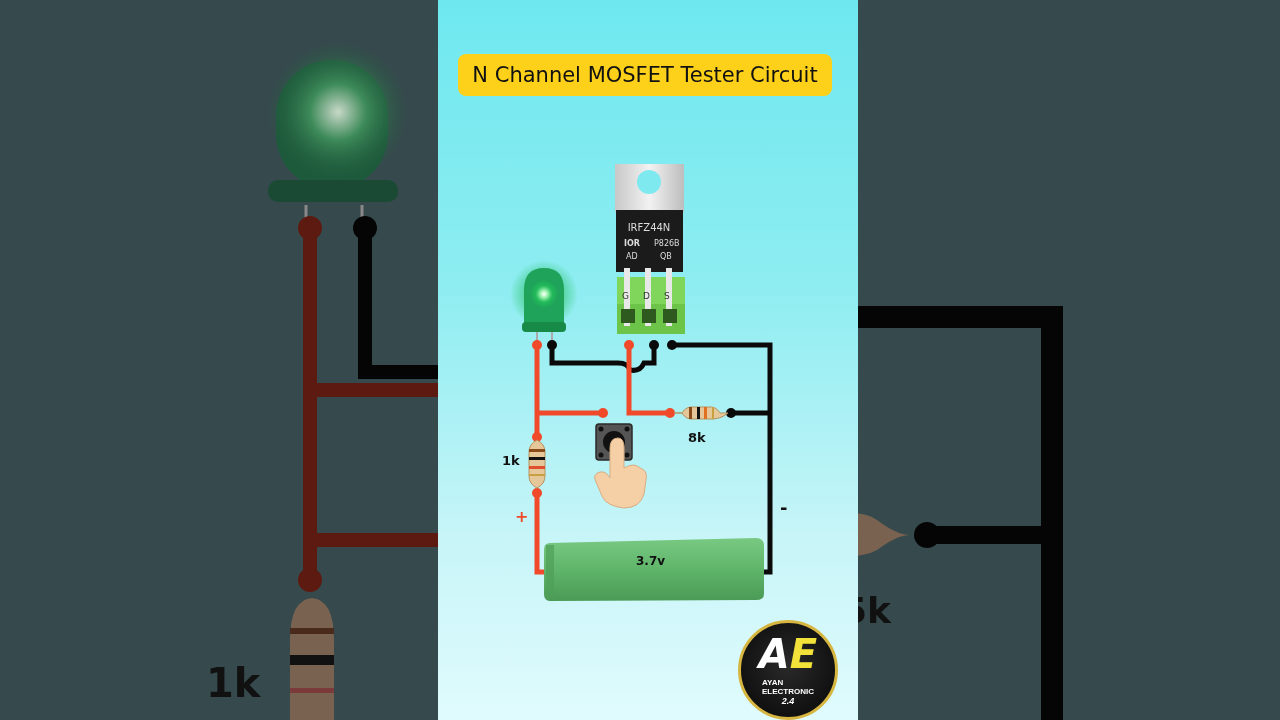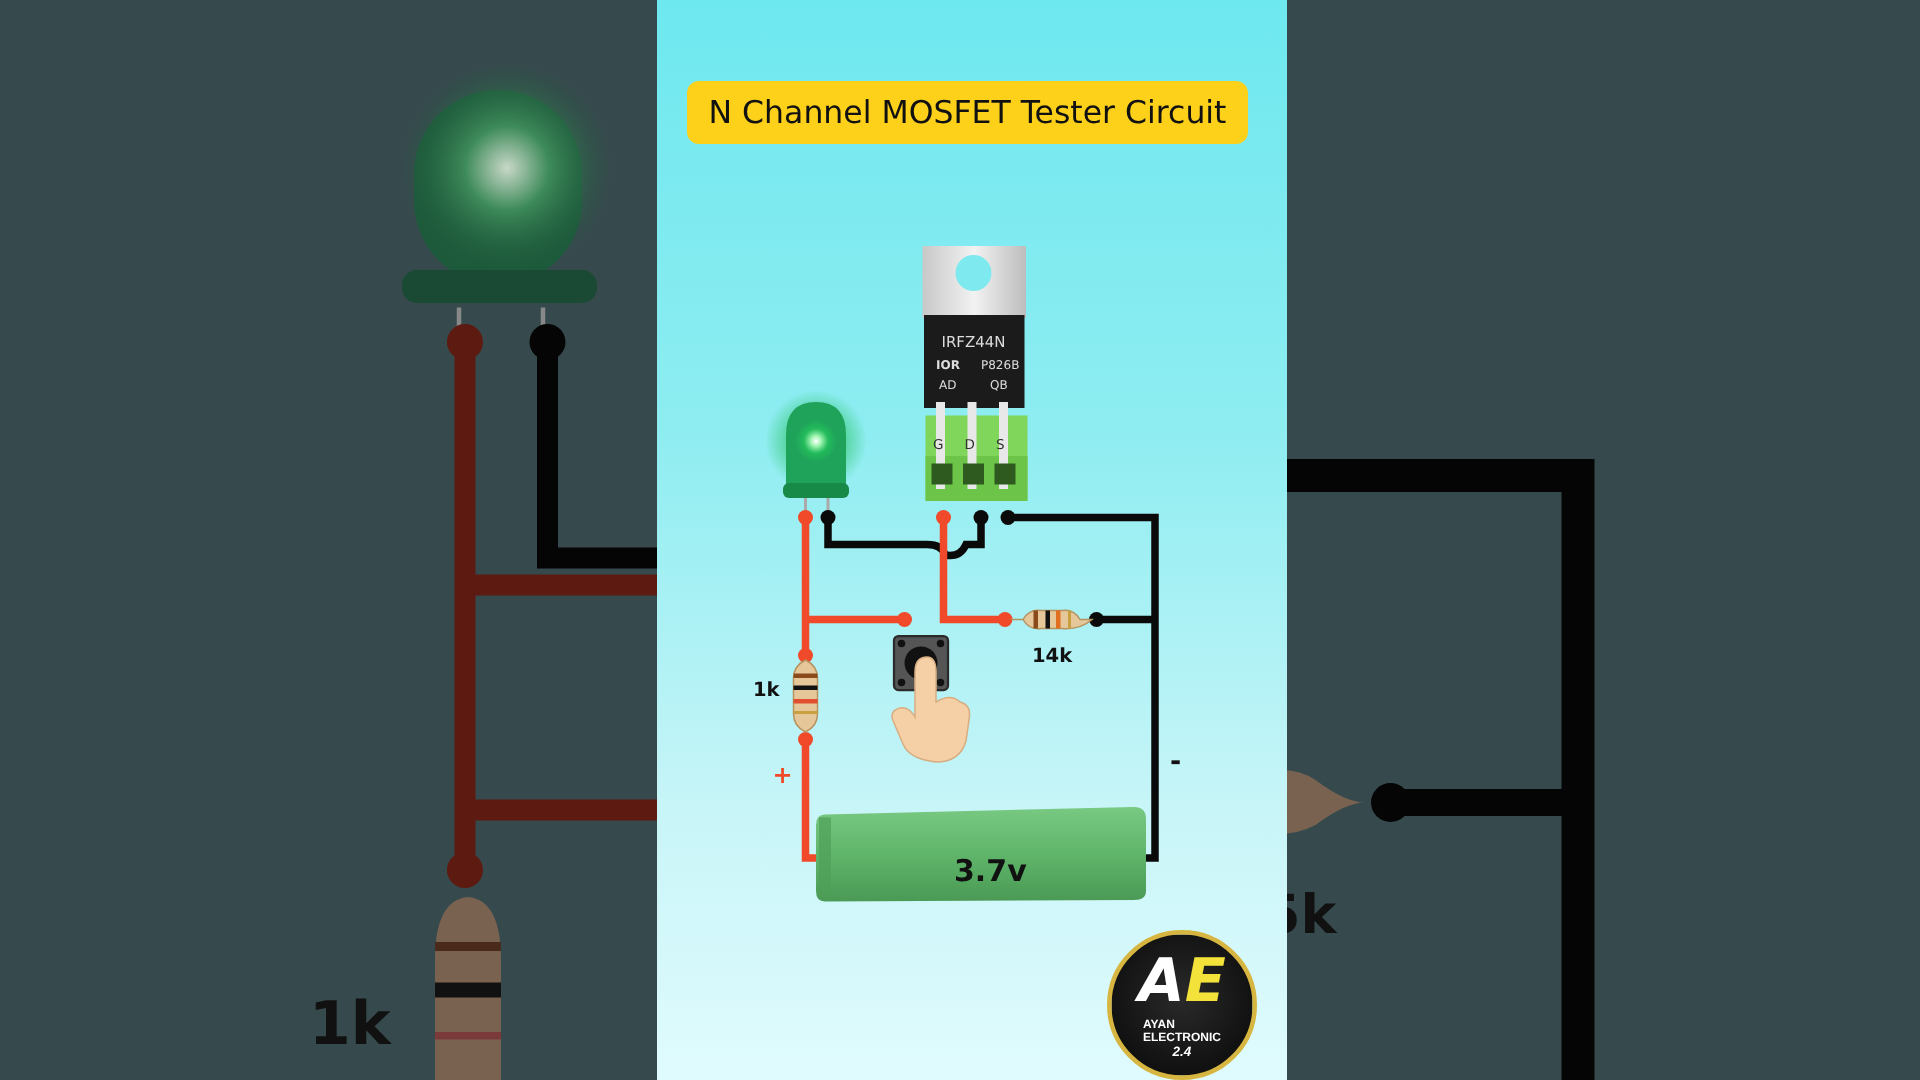--- a/index.html
+++ b/index.html
@@ -179,23 +179,23 @@
       <path d="M172 448 Q172 438 180 438 Q186 438 186 448 L186 468 Q196 462 202 468 Q210 470 208 480 L206 494 Q202 508 186 508 Q168 506 164 496 L158 482 Q154 474 162 472 Q168 471 172 478 Z" fill="#f5cfa6" stroke="#d8ad82" stroke-width="1"></path>
     </g>
 
     <g>
       <path d="M112 543 L318 538 Q326 538 326 546 L326 594 Q326 600 318 600 L112 601 Q106 601 106 594 L106 550 Q106 543 112 543 Z" fill="url(#batt)"></path>
       <rect x="108" y="545" width="8" height="54" fill="#4e9e58" opacity="0.7"></rect>
     </g>
   </svg>
 
   <div class="lbl" style="left:64px;top:453px;font-size:13px;">1k</div>
-  <div class="lbl" style="left:250px;top:430px;font-size:13px;">14k</div>
+  <div class="lbl" style="left:250px;top:430px;font-size:13px;">8k</div>
   <div class="lbl" style="left:77px;top:507px;font-size:16px;color:#f04a2a;">+</div>
   <div class="lbl" style="left:342px;top:497px;font-size:18px;">-</div>
-  <div class="lbl" style="left:198px;top:568px;font-size:20px;">3.7v</div>
+  <div class="lbl" style="left:198px;top:554px;font-size:12px;">3.7v</div>
 
   <div class="logo">
     <div class="ae"><span class="a">A</span><span class="e">E</span></div>
     <div class="brand">AYAN ELECTRONIC</div>
     <div class="ver">2.4</div>
   </div>
 </div>
 
 </body></html>

